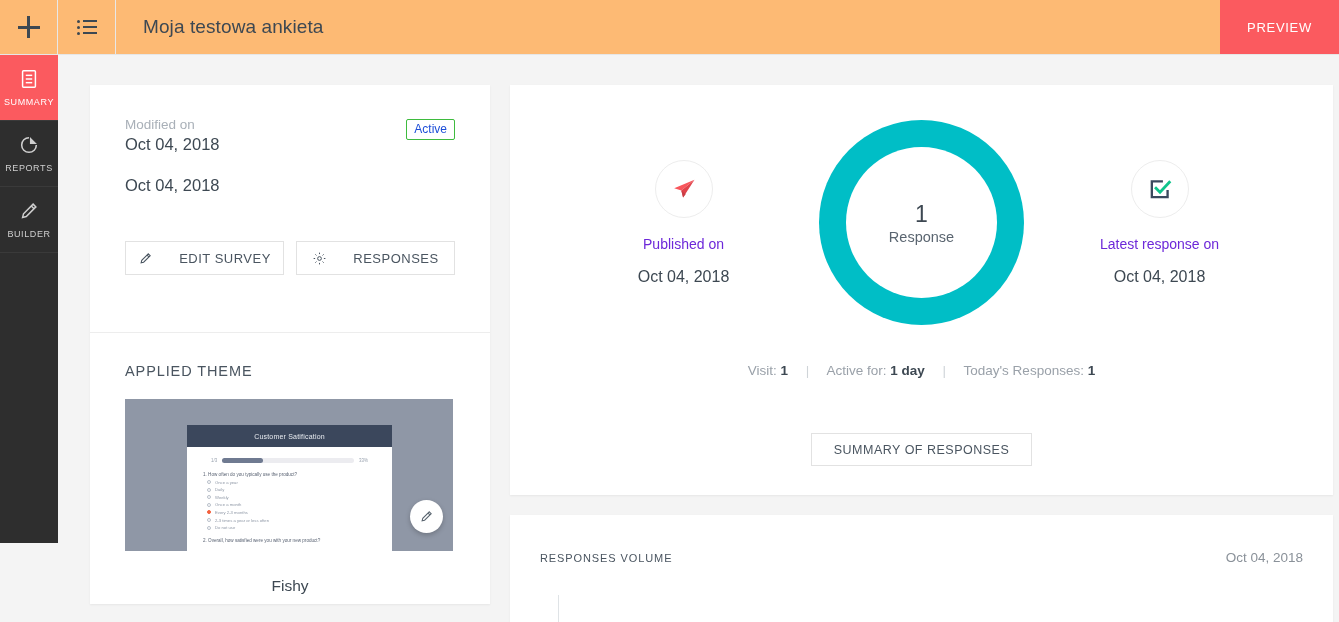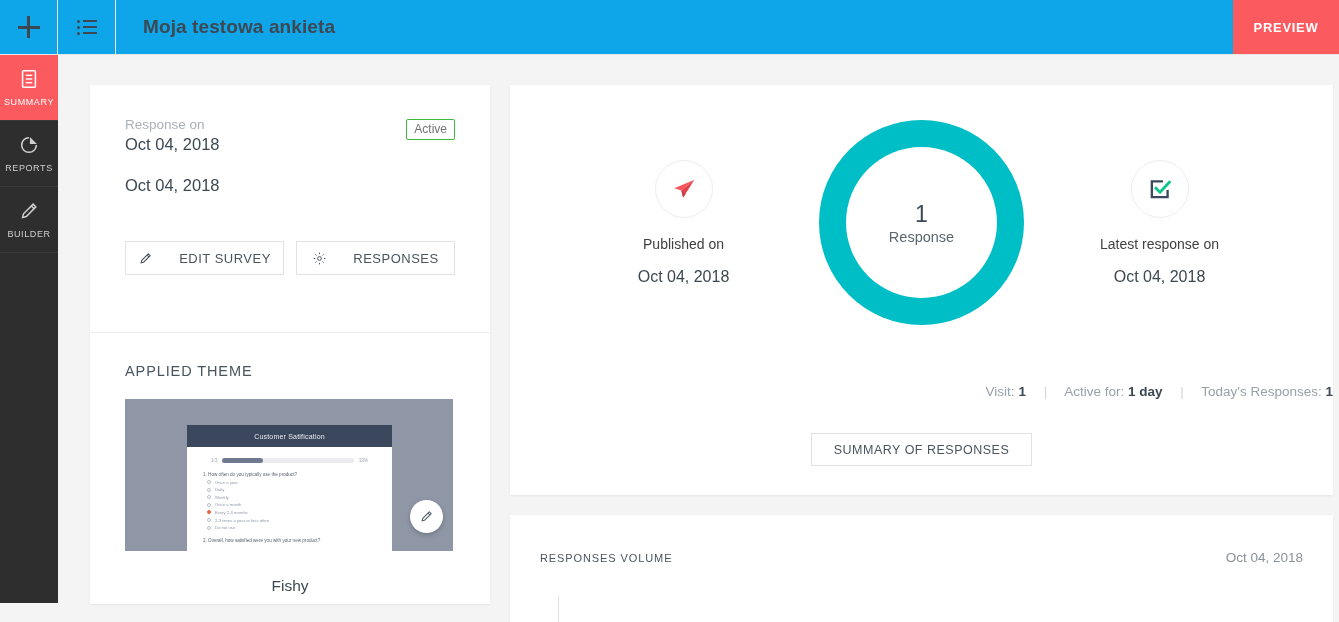--- a/index.html
+++ b/index.html
@@ -8,36 +8,36 @@
     overflow: hidden;
     background: #f4f4f4;
     font-family: "Liberation Sans", sans-serif;
     color: #3d4852;
   }
   .app { position: relative; width: 1339px; height: 622px; }
 
   
   .topbar {
     position: absolute; top: 0; left: 0; width: 1339px; height: 55px;
-    background: #0ea5e9;
+    background: #fdba74;
     border-bottom: 1px solid #e6e6e6;
-    display: flex; align-items: stretch; font-weight: bold;
+    display: flex; align-items: stretch;
   }
   .topbar-cell {
     width: 58px; display: flex; align-items: center; justify-content: center;
     border-right: 1px solid #e8e8e8;
     cursor: pointer;
   }
   .topbar-title {
     flex: 1; display: flex; align-items: center;
     padding-left: 27px;
     font-size: 19px; color: #3d4852; letter-spacing: .1px;
   }
   .preview-btn {
-    width: 106px; display: flex; align-items: center; justify-content: center;
+    width: 119px; display: flex; align-items: center; justify-content: center;
     background: #fb5a5f; color: #fff;
     font-size: 13px; letter-spacing: .7px;
     cursor: pointer; user-select: none;
   }
 
   
   .ico-plus { position: relative; width: 22px; height: 22px; }
   .ico-plus::before, .ico-plus::after {
     content: ""; position: absolute; background: #3d4852;
   }
@@ -53,21 +53,21 @@
   .ico-list i::before {
     content: ""; position: absolute; left: -6px; top: -.5px;
     width: 3px; height: 3px; background: #3d4852; border-radius: 50%;
   }
   .ico-list i:nth-child(1) { top: 0; }
   .ico-list i:nth-child(2) { top: 6px; }
   .ico-list i:nth-child(3) { top: 12px; }
 
   
   .rail {
-    position: absolute; top: 55px; left: 0; width: 58px; height: 548px;
+    position: absolute; top: 55px; left: 0; width: 58px; height: 488px;
     background: #2e2e2e;
   }
   .rail-item {
     height: 66px; width: 58px;
     display: flex; flex-direction: column; align-items: center; justify-content: center;
     gap: 7px; cursor: pointer;
     border-bottom: 1px solid #3a3a3a;
     color: #cfcfcf;
   }
   .rail-item.active { background: #fb5a5f; color: #ffffff; }
@@ -87,21 +87,21 @@
 
   .card { background: #fff; box-shadow: 0 1px 2px rgba(0,0,0,.06); }
 
   
   .meta-card { padding: 32px 35px 0 35px; height: 247px; position: relative; }
   .meta-label { font-size: 13.5px; color: #a9b0b8; margin-bottom: 3px; }
   .meta-value { font-size: 16.5px; color: #3d4852; }
   .meta-gap { height: 22px; }
   .status-badge {
     position: absolute; right: 35px; top: 34px;
-    border: 1px solid #3ebb3e; color: #737373;
+    border: 1px solid #3ebb3e; color: #1d4ed8;
     font-size: 12px; padding: 2px 7px 3px; border-radius: 2px;
   }
   .meta-actions { display: flex; gap: 12px; margin-top: 46px; }
   .ghost-btn {
     flex: 1; height: 34px; border: 1px solid #e2e2e2; background: #fff;
     display: flex; align-items: center; justify-content: center; gap: 26px;
     font-size: 13px; color: #4a5560; letter-spacing: .5px; cursor: pointer;
   }
   .divider { height: 1px; background: #ededed; }
 
@@ -144,40 +144,40 @@
     position: absolute; left: 0; top: 0; width: 823px; height: 275px;
     display: flex; align-items: center; justify-content: center;
   }
   .side-stat { width: 215px; display: flex; flex-direction: column; align-items: center; }
   .side-circle {
     width: 58px; height: 58px; border-radius: 50%;
     border: 1px solid #ededed; background: #fff;
     display: flex; align-items: center; justify-content: center;
     margin-bottom: 18px;
   }
-  .side-label { font-size: 14px; color: #404040; margin-bottom: 16px; }
+  .side-label { font-size: 14px; color: #6d28d9; margin-bottom: 16px; }
   .side-value { font-size: 16px; color: #3d4852; }
 
   .donut {
     width: 205px; height: 205px; border-radius: 50%;
     background: #00bec6; position: relative;
     display: flex; align-items: center; justify-content: center;
     margin: 0 28px;
   }
   .donut::after {
     content: ""; position: absolute; left: 27px; top: 27px;
     width: 151px; height: 151px; border-radius: 50%; background: #fff;
   }
   .donut-txt { position: relative; z-index: 2; text-align: center; }
   .donut-num { font-size: 23px; color: #3d4852; line-height: 1.25; }
   .donut-cap { font-size: 14.5px; color: #5a6570; }
 
   .stats-line {
-    position: absolute; left: 0; top: 299px; width: 823px;
-    text-align: right; font-size: 13.5px; color: #9aa1a9;
+    position: absolute; left: 0; top: 278px; width: 823px;
+    text-align: center; font-size: 13.5px; color: #9aa1a9;
   }
   .stats-line b { color: #3d4852; font-weight: bold; }
   .stats-sep { display: inline-block; padding: 0 14px; color: #cfd4d8; }
 
   .resp-btns {
     position: absolute; left: 0; top: 348px; width: 823px;
     display: flex; justify-content: center; gap: 36px;
   }
   .resp-btn {
     height: 33px; padding: 0 22px; border: 1px solid #e2e2e2; background: #fff;
@@ -244,21 +244,21 @@
   </div>
 
   <div class="content">
 
     <div class="col-left">
       <div class="card">
 
         <div class="meta-card">
           <div class="status-badge">Active</div>
 
-          <div class="meta-label">Response on</div>
+          <div class="meta-label">Modified on</div>
           <div class="meta-value">Oct 04, 2018</div>
           <div class="meta-gap"></div>
           <div class="meta-value">Oct 04, 2018</div>
 
           <div class="meta-actions">
             <div class="ghost-btn">
               <svg width="15" height="15" viewBox="0 0 24 24" fill="none" stroke="#4a5560" stroke-width="1.7">
                 <path d="M16.5 4.5l3 3L9 18l-4 1 1-4z"></path>
                 <line x1="14.5" y1="6.5" x2="17.5" y2="9.5"></line>
               </svg>

